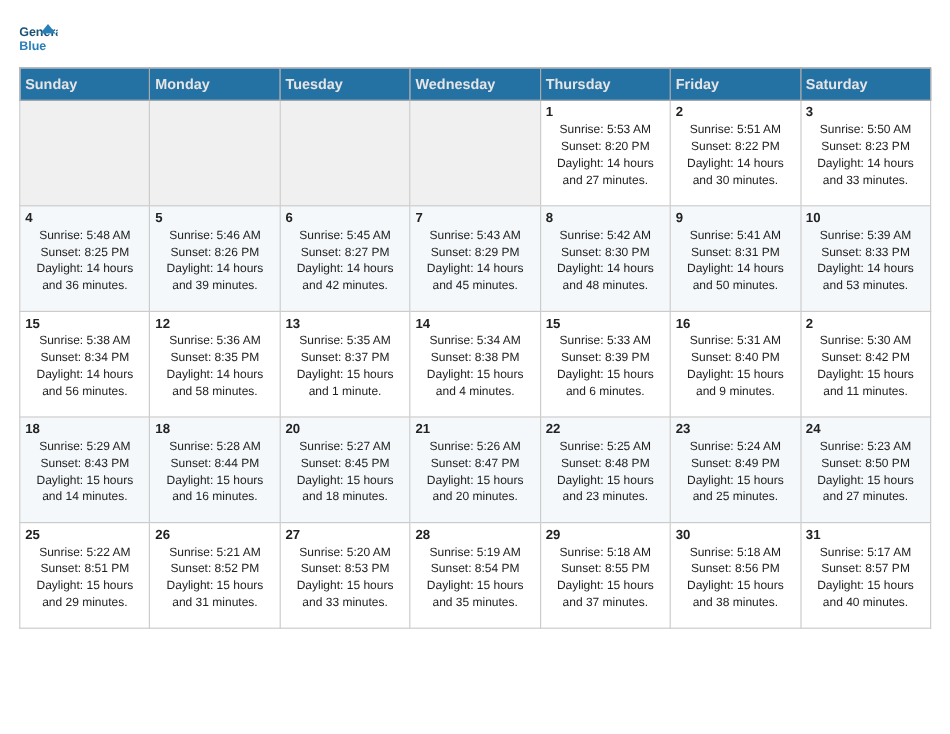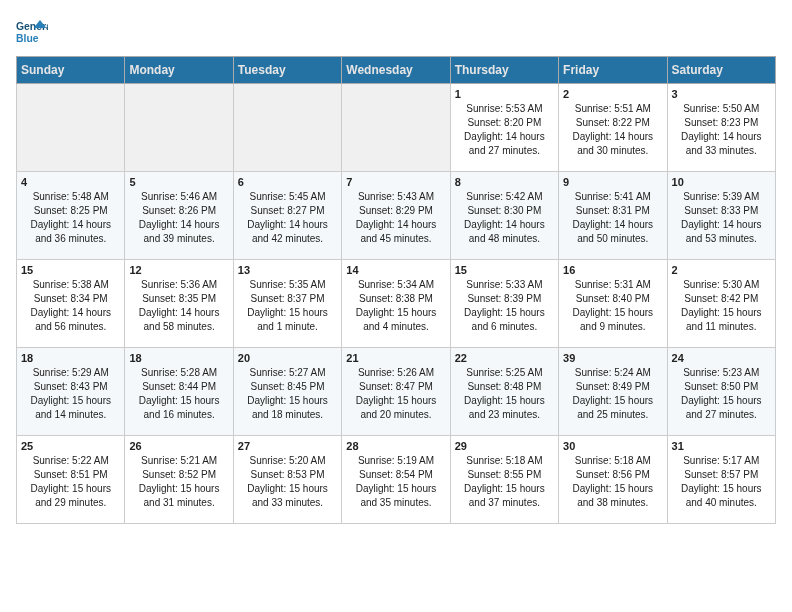--- a/index.html
+++ b/index.html
@@ -203,21 +203,21 @@
         </td>
         <td>
           <span class="day-number">21</span>
           <div class="day-info">Sunrise: 5:26 AM<br>Sunset: 8:47 PM<br>Daylight: 15 hours and 20 minutes.</div>
         </td>
         <td>
           <span class="day-number">22</span>
           <div class="day-info">Sunrise: 5:25 AM<br>Sunset: 8:48 PM<br>Daylight: 15 hours and 23 minutes.</div>
         </td>
         <td>
-          <span class="day-number">39</span>
+          <span class="day-number">23</span>
           <div class="day-info">Sunrise: 5:24 AM<br>Sunset: 8:49 PM<br>Daylight: 15 hours and 25 minutes.</div>
         </td>
         <td>
           <span class="day-number">24</span>
           <div class="day-info">Sunrise: 5:23 AM<br>Sunset: 8:50 PM<br>Daylight: 15 hours and 27 minutes.</div>
         </td>
       </tr>
       <tr>
         <td>
           <span class="day-number">25</span>

